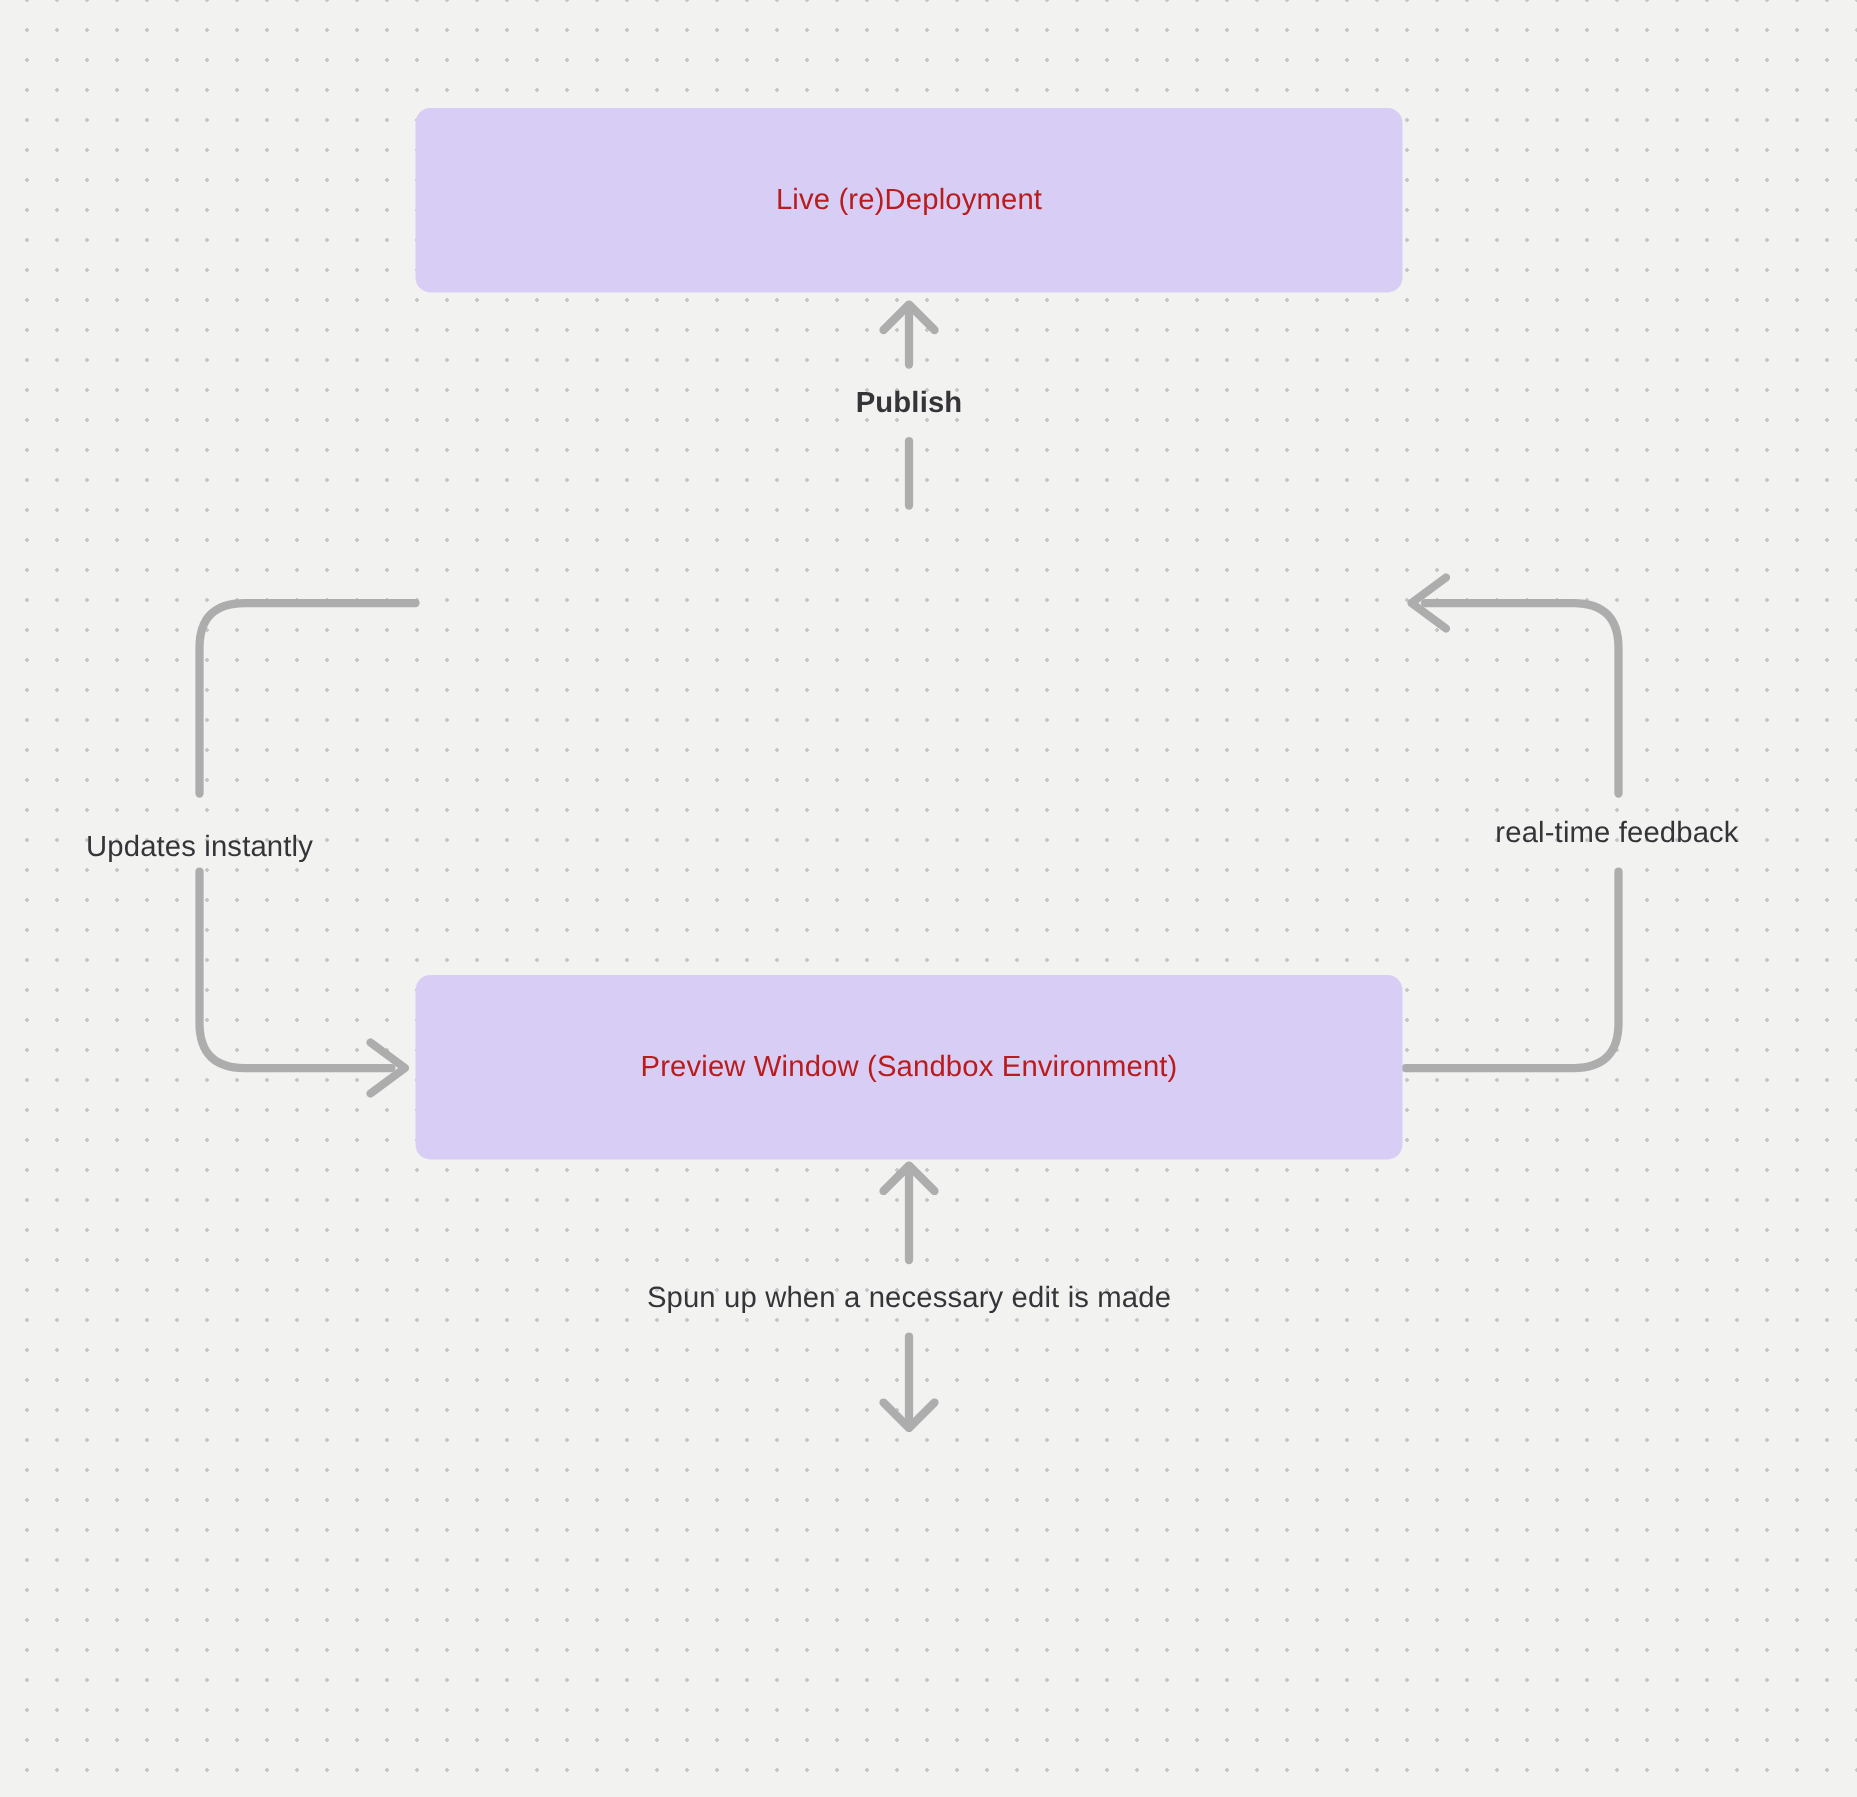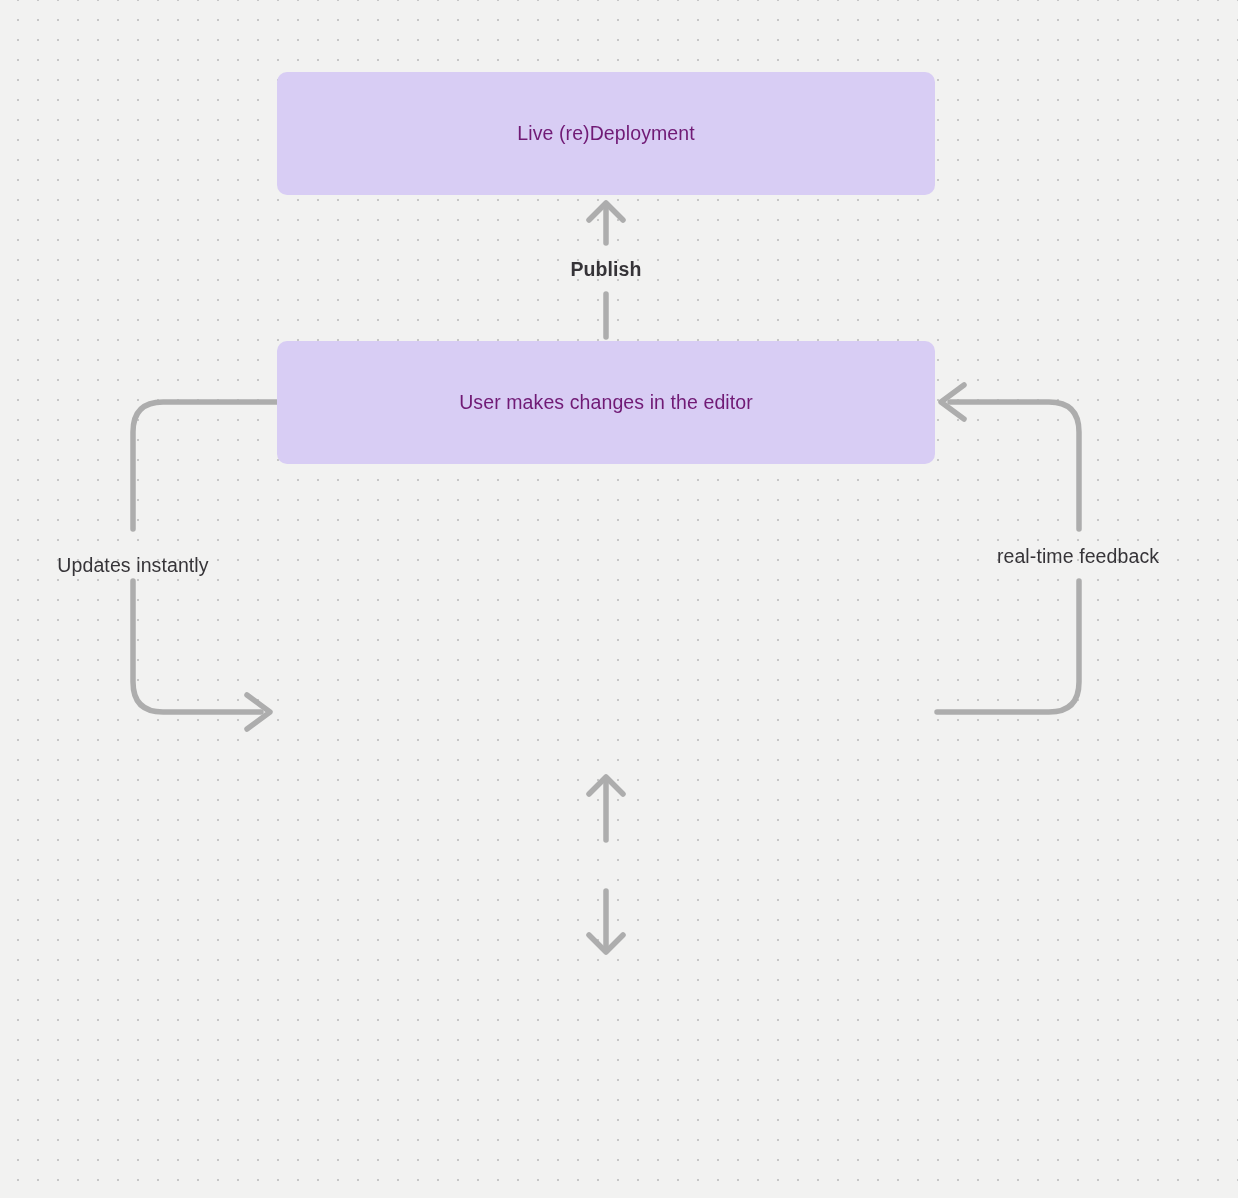--- a/index.html
+++ b/index.html
@@ -35,21 +35,21 @@
     position: absolute;
     left: 277px;
     width: 658px;
     height: 123px;
     background: #d8cdf4;
     border-radius: 10px;
     display: flex;
     align-items: center;
     justify-content: center;
     font-size: 19.5px;
-    color: #701a75;
+    color: #b91c1c;
     letter-spacing: 0.1px;
   }
   .node-live    { top: 72px;  }
   .node-user    { top: 341px; }
   .node-preview { top: 650px; }
   .node-dev     { top: 959px; }
   .edge-label {
     position: absolute;
     transform: translate(-50%, -50%);
     white-space: nowrap;
@@ -92,23 +92,24 @@
       <path d="M589,794 L606,777 L623,794"></path>
       <path d="M606,891 L606,949"></path>
       <path d="M589,935 L606,952 L623,935"></path>
     </g>
   </svg>
 
   <div class="node node-live">
     <span>Live (re)Deployment</span>
   </div>
 
-  <div class="node node-user">
-    <span>User makes changes in the editor</span>
+
+  <div class="node node-preview">
+    <span>Preview Window (Sandbox Environment)</span>
   </div>
-
 
 
   <div class="edge-label label-publish">Publish</div>
   <div class="edge-label label-updates">Updates instantly</div>
   <div class="edge-label label-feedback">real-time feedback</div>
+  <div class="edge-label label-spun">Spun up when a necessary edit is made</div>
 
 </div>
 
 </body></html>

